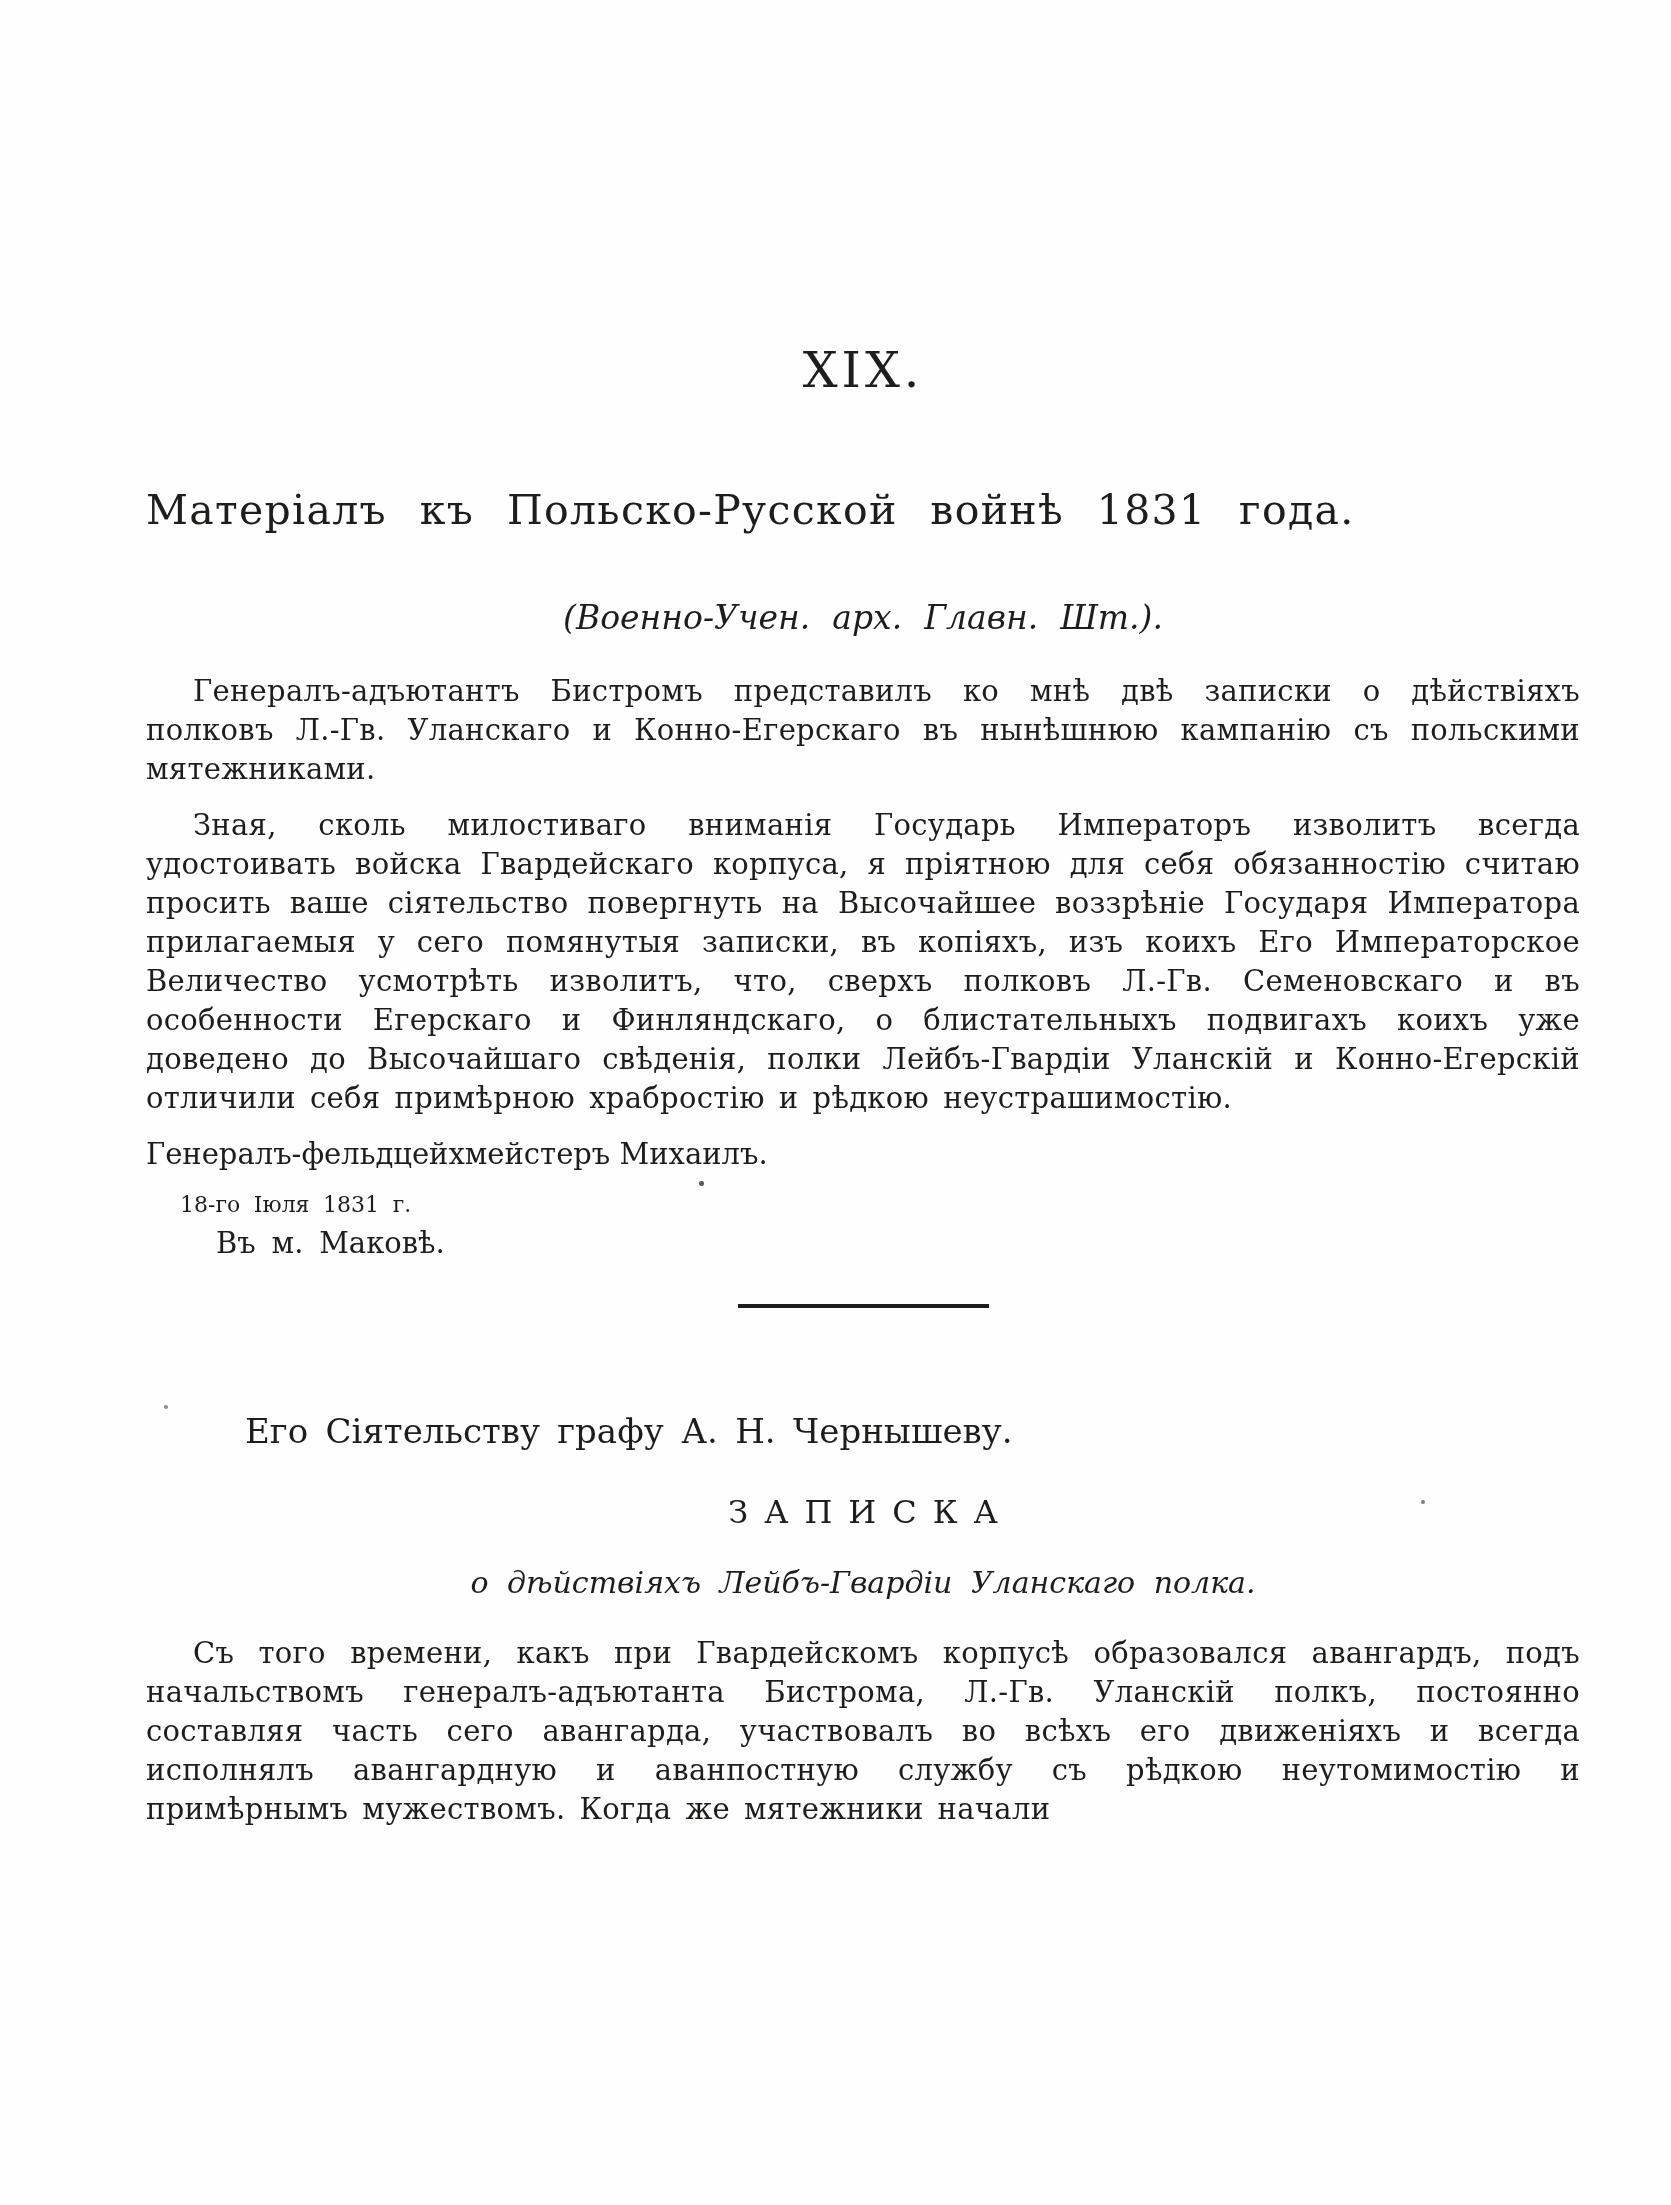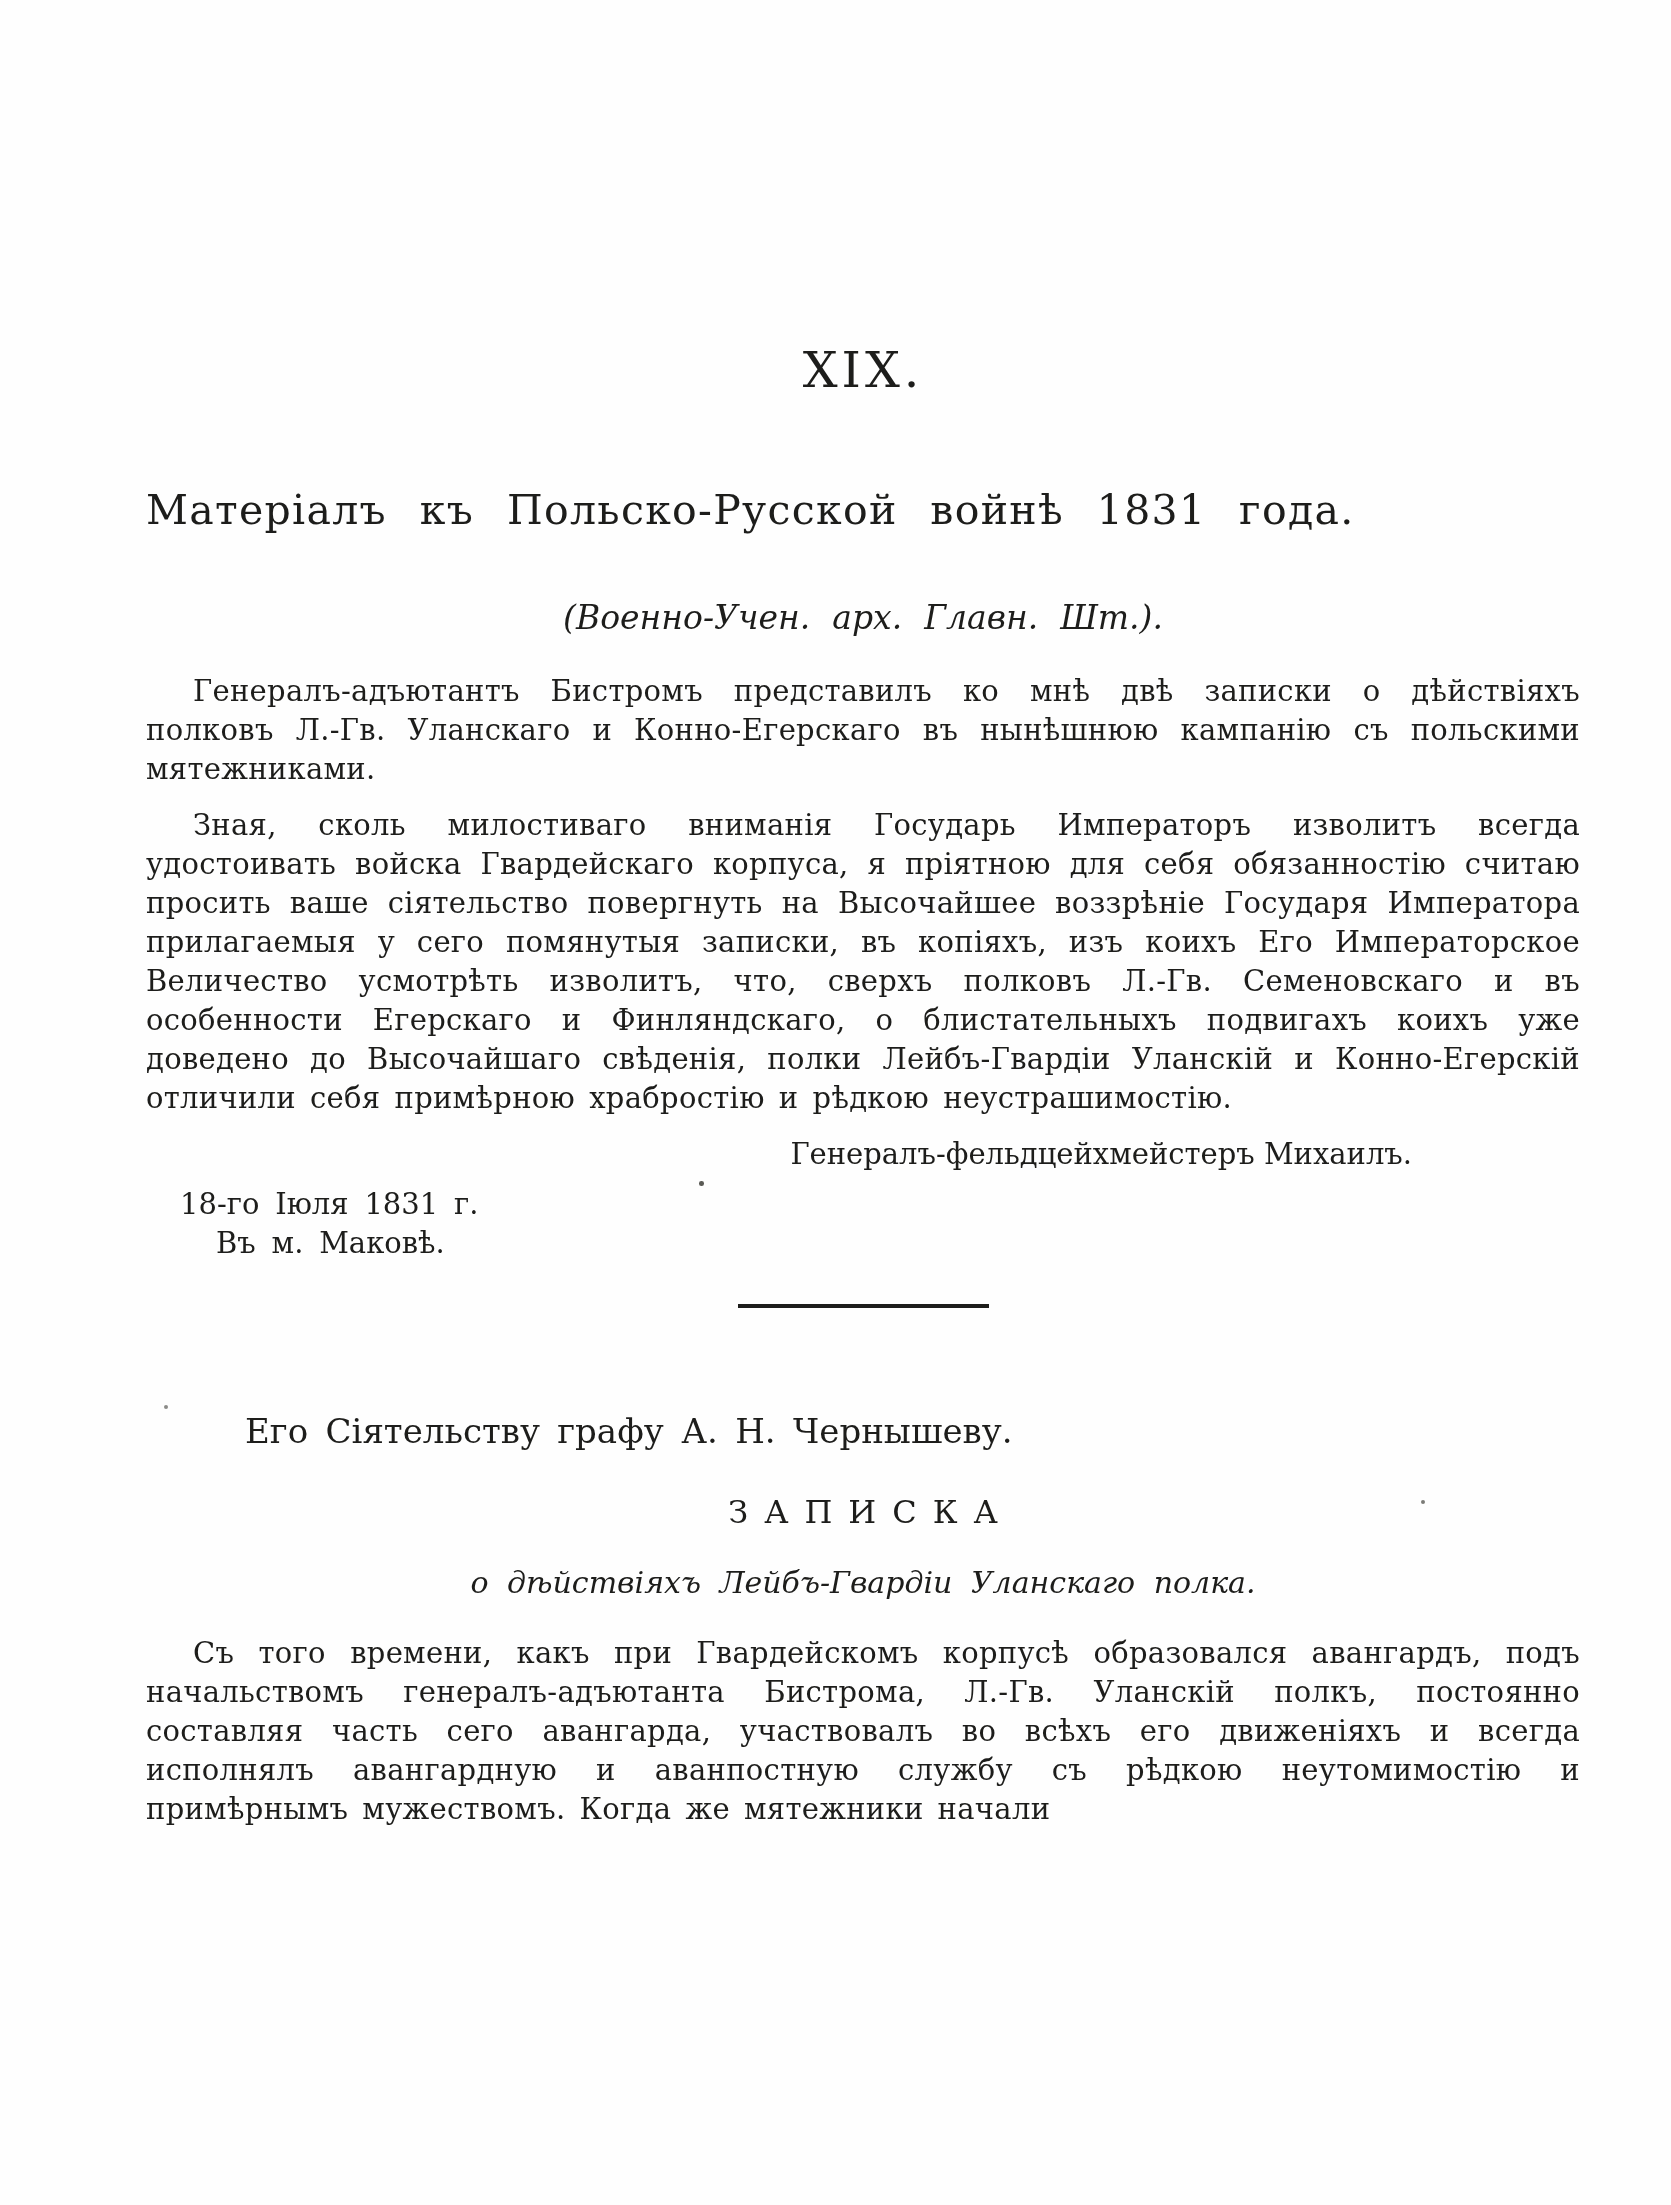--- a/index.html
+++ b/index.html
@@ -58,26 +58,25 @@
     line-height: 39px;
     text-align: justify;
     text-indent: 47px;
     letter-spacing: 0.3px;
     word-spacing: 4.6px;
     margin-bottom: 17px;
   }
   .signature-line {
     font-size: 29px;
     line-height: 39px;
-    text-align: right;
     padding-right: 168px;
     margin-top: 17px;
   }
   .date-line {
-    font-size: 29px;
+    font-size: 22px;
     line-height: 39px;
     padding-left: 34px;
     margin-top: 10.5px;
     word-spacing: 6.6px;
   }
   .place-line {
     font-size: 29px;
     line-height: 39px;
     padding-left: 70px;
     word-spacing: 6.6px;

